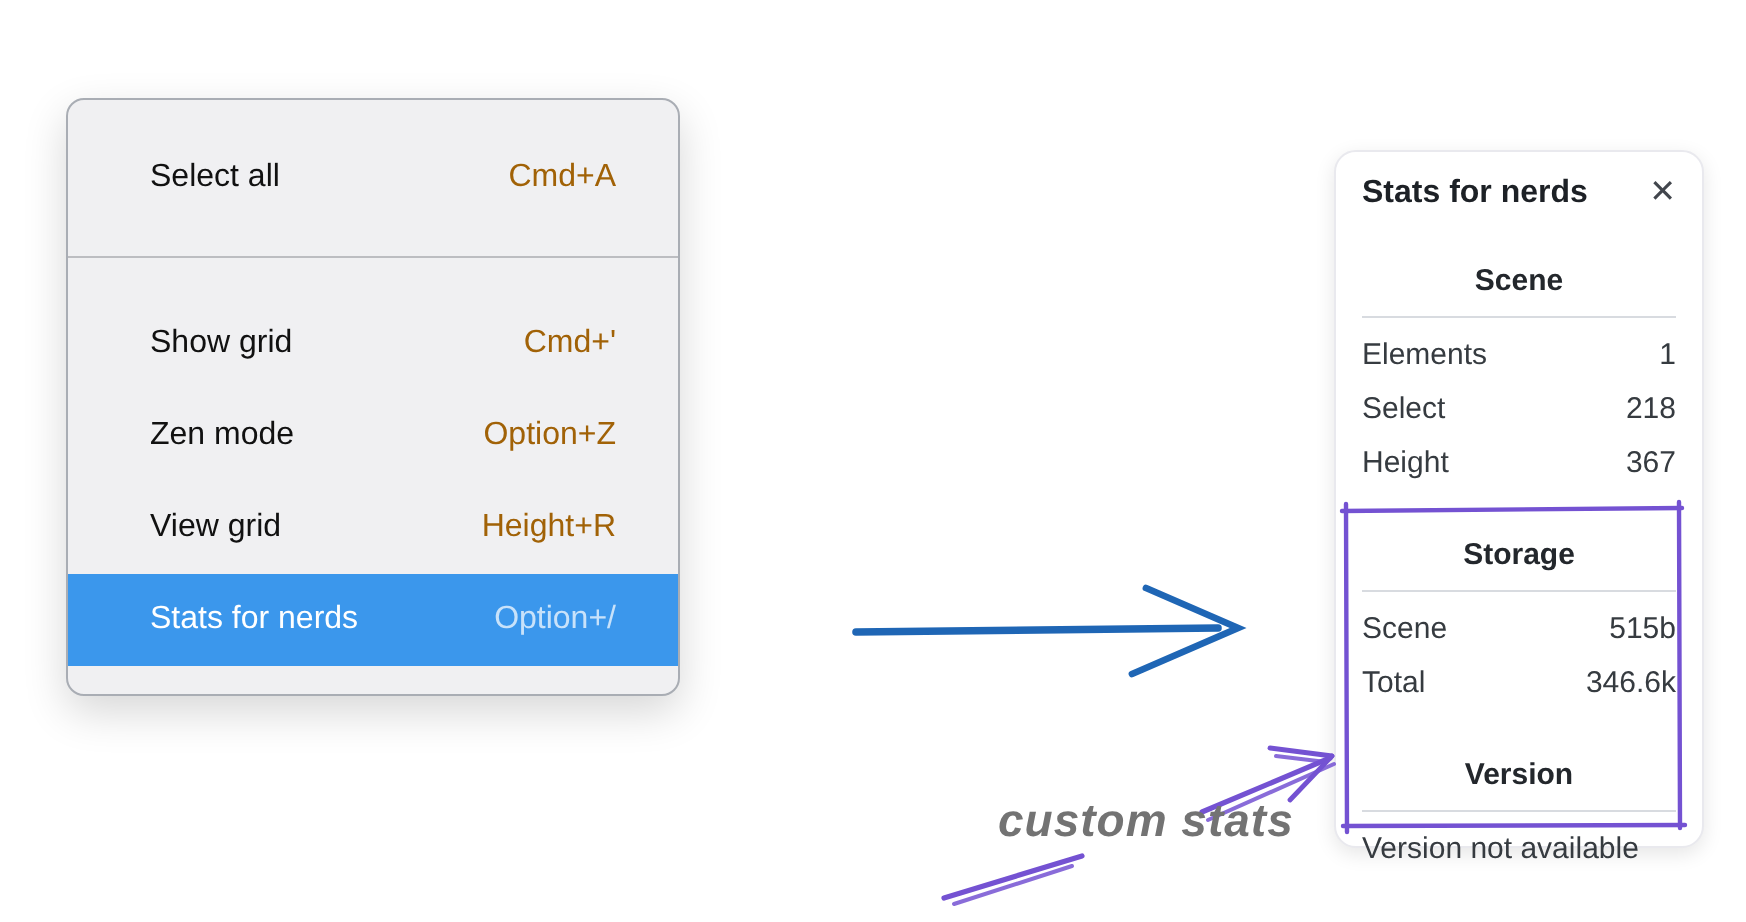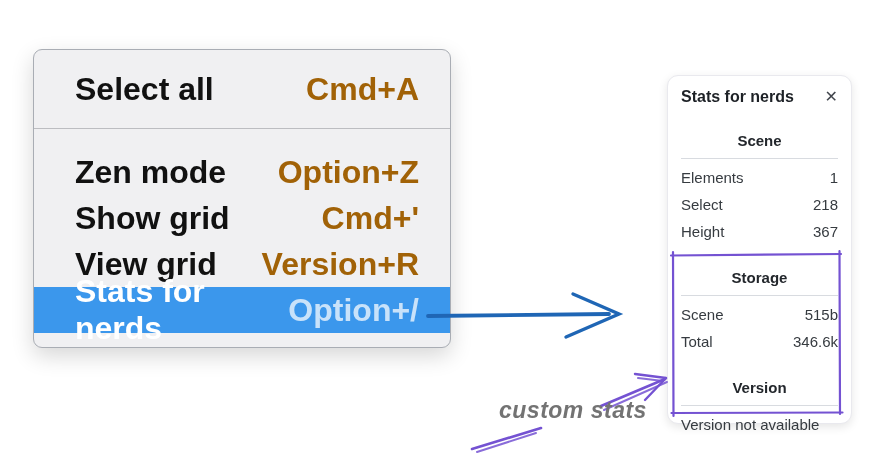--- a/index.html
+++ b/index.html
@@ -1,24 +1,24 @@
 <!DOCTYPE html>
 <html><head>
 <meta charset="utf-8">
 <style>
   * { box-sizing: border-box; }
   body { margin: 0; background: #ffffff; font-family: "Liberation Sans", sans-serif; }
   .canvas { position: relative; width: 873px; height: 461px; background: #ffffff; overflow: hidden; }
 
   
   .menu {
-    position: absolute; left: 33px; top: 49px; width: 418px; height: 299px;
+    position: absolute; left: 33px; top: 49px; width: 307px; height: 299px;
     background: #f0f0f2; border: 1px solid #a9adb4; border-radius: 9px;
     box-shadow: 0 8px 22px rgba(0,0,0,.16);
-    font-size: 32px; color: #111; z-index: 1; font-weight: bold;
+    font-size: 16px; color: #111; z-index: 1;
   }
   .menu-sec1 { height: 78px; display: flex; align-items: center; }
   .menu-divider { height: 1px; background: #bcbdc1; }
   .menu-sec2 { padding-top: 20px; }
   .menu-item {
     display: flex; justify-content: space-between; align-items: center;
     width: 100%; height: 46px; padding: 0 31px 0 41px; cursor: default;
   }
   .menu-sec1 .menu-item { height: 100%; }
   .mi-shortcut { color: #a16207; }
@@ -58,30 +58,30 @@
   <div class="menu">
     <div class="menu-sec1">
       <div class="menu-item">
         <span class="mi-label">Select all</span>
         <span class="mi-shortcut">Cmd+A</span>
       </div>
     </div>
     <div class="menu-divider"></div>
     <div class="menu-sec2">
       <div class="menu-item">
+        <span class="mi-label">Show grid</span>
+        <span class="mi-shortcut">Cmd+'</span>
+      </div>
+      <div class="menu-item">
         <span class="mi-label">Zen mode</span>
         <span class="mi-shortcut">Option+Z</span>
       </div>
       <div class="menu-item">
-        <span class="mi-label">Show grid</span>
-        <span class="mi-shortcut">Cmd+'</span>
-      </div>
-      <div class="menu-item">
         <span class="mi-label">View grid</span>
-        <span class="mi-shortcut">Version+R</span>
+        <span class="mi-shortcut">Height+R</span>
       </div>
       <div class="menu-item highlighted">
         <span class="mi-label">Stats for nerds</span>
         <span class="mi-shortcut">Option+/</span>
       </div>
     </div>
   </div>
 
   <div class="stats-panel">
     <div class="sp-header">

